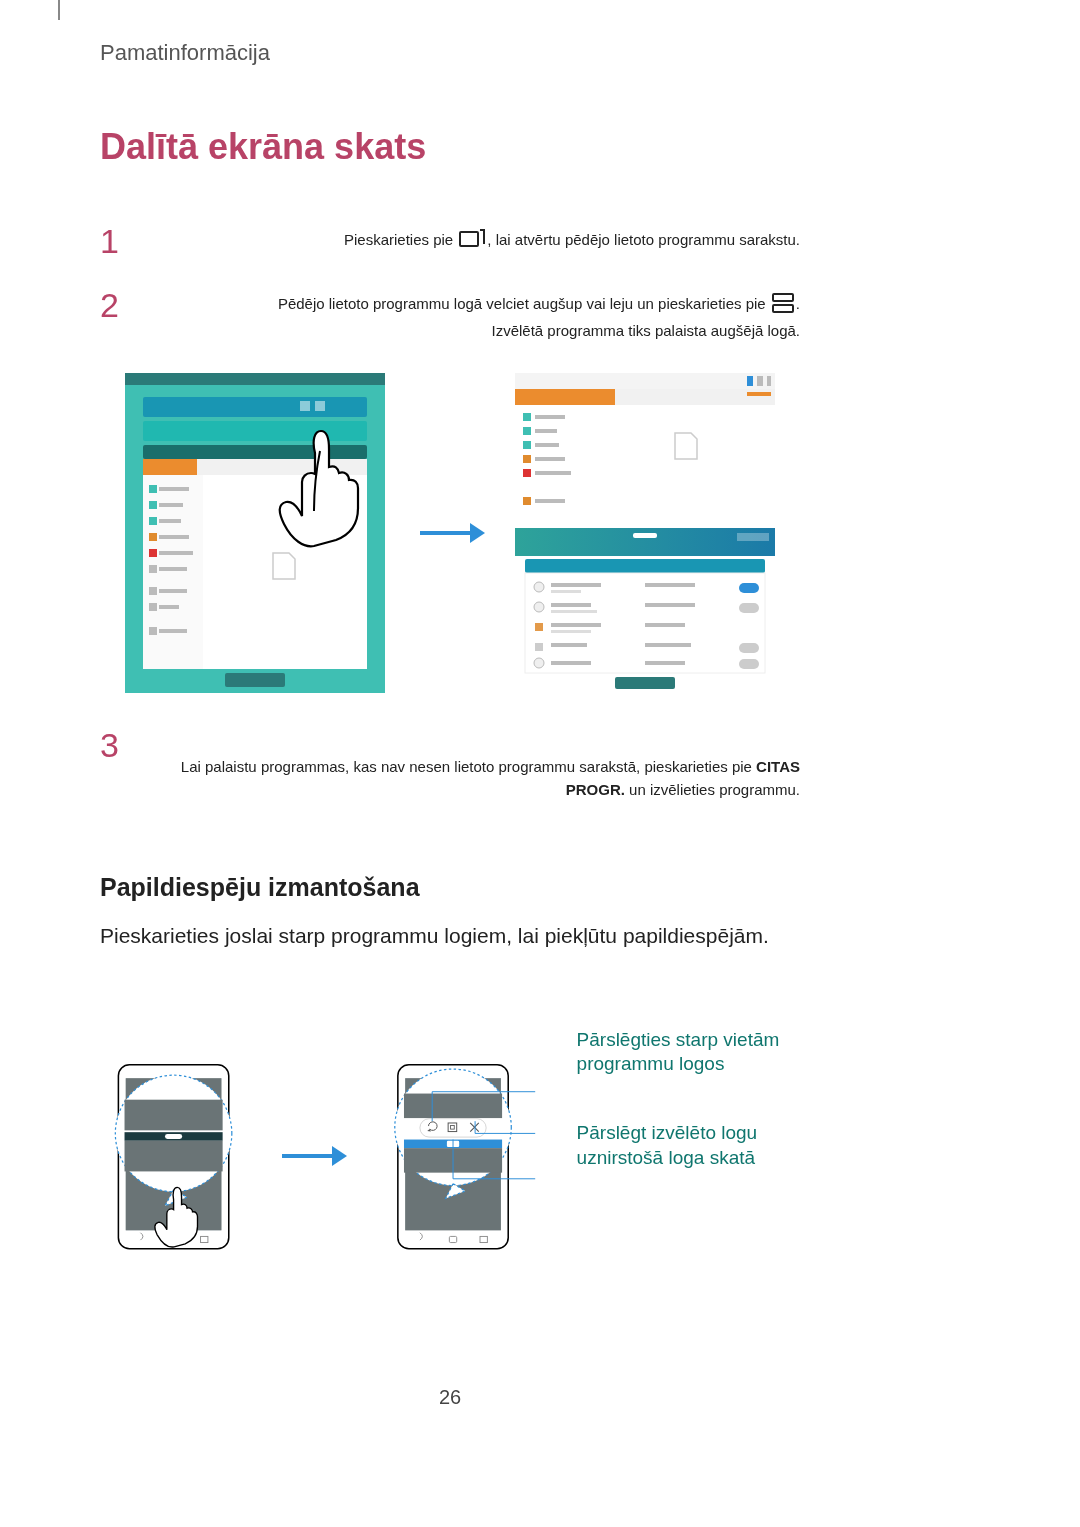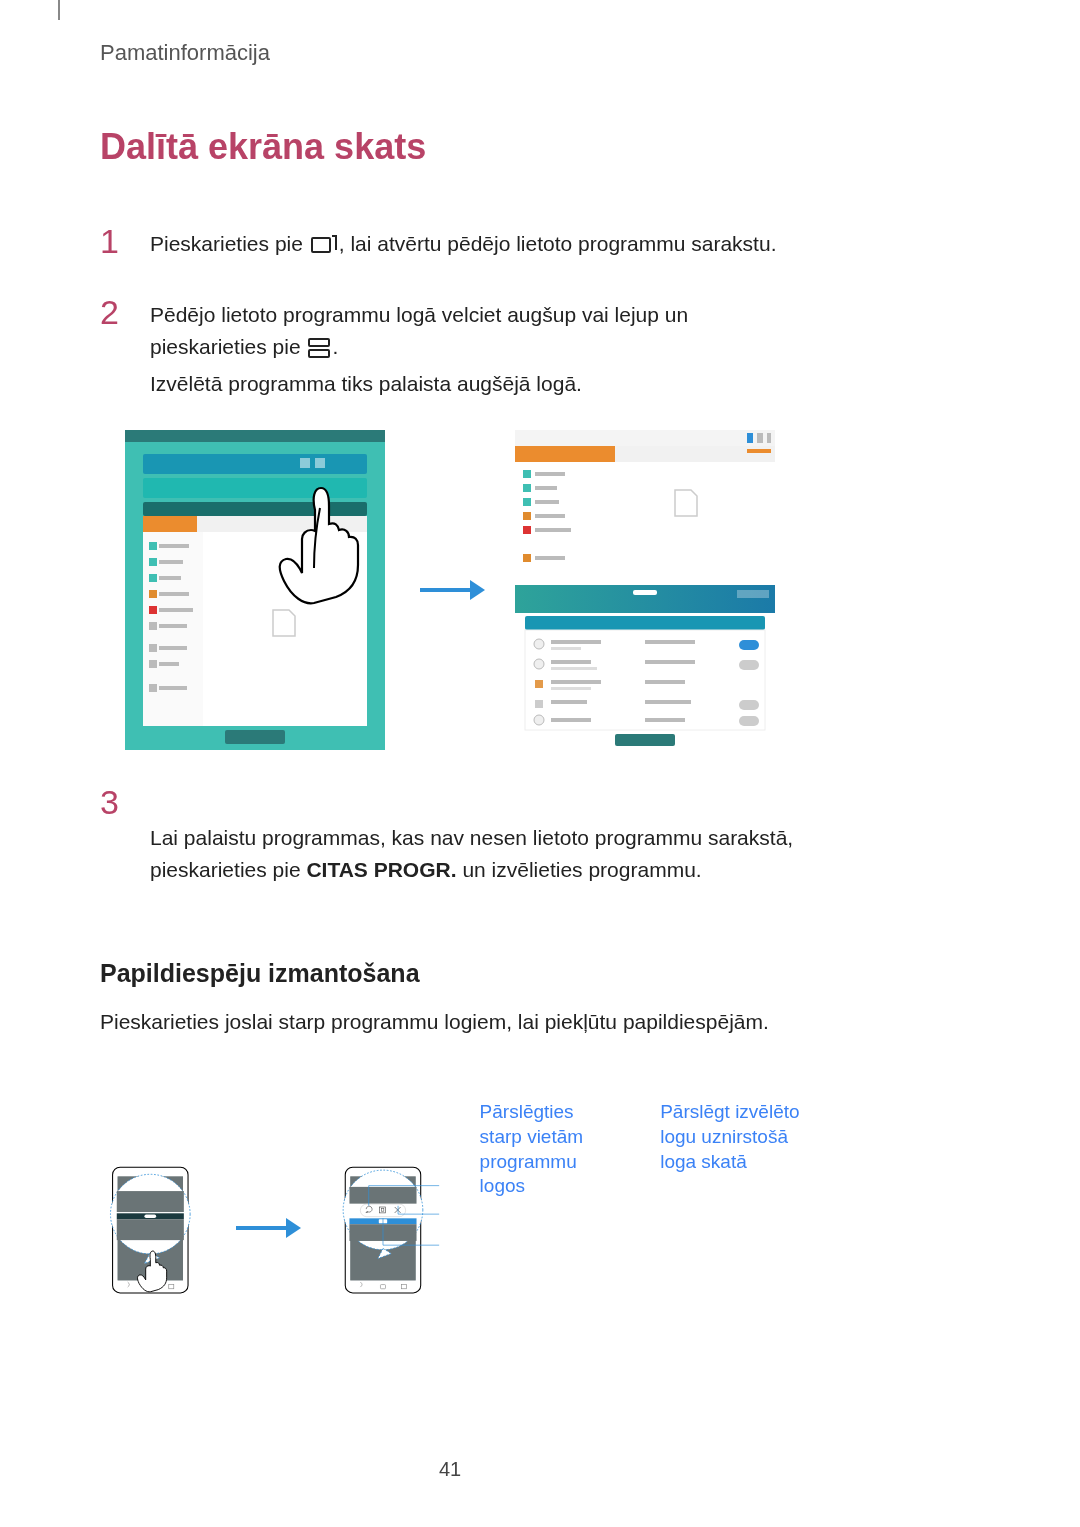--- a/index.html
+++ b/index.html
@@ -42,63 +42,64 @@
   }
   .step-num {
     font-size: 34px;
     color: #b84367;
     font-weight: normal;
     width: 50px;
     flex-shrink: 0;
     line-height: 1;
   }
   .step-body {
-    font-size: 21px;
+    font-size: 15px;
     line-height: 1.55;
     padding-top: 4px;
     flex: 1;
+    text-align: right;
   }
   .inline-icon {
     display: inline-block;
     vertical-align: -4px;
     margin: 0 2px;
   }
   .sub-heading {
     font-size: 25px;
     font-weight: bold;
     color: #222;
     margin-top: 72px;
     margin-bottom: 18px;
   }
   .body-text {
     font-size: 21px;
     line-height: 1.55;
-    margin-bottom: 30px;
+    margin-bottom: 43px;
   }
   .figure-row {
     display: flex;
     align-items: center;
     justify-content: center;
     gap: 30px;
     margin: 25px 0 35px 0;
   }
   .arrow-svg { flex-shrink: 0; }
   .page-num {
     text-align: center;
     font-size: 20px;
     color: #444;
     margin-top: 60px;
   }
   .callouts {
     display: flex;
-    flex-direction: row;
+    flex-direction: column;
     gap: 44px;
     font-size: 19px;
     line-height: 1.3;
-    color: #3b82f6;
+    color: #0f766e;
     margin-left: 10px;
   }
   .fig2-wrap {
     display: flex;
     align-items: flex-start;
     justify-content: center;
     gap: 30px;
     margin-top: 20px;
   }
 </style>
@@ -118,21 +119,21 @@
       <span>Pieskarieties pie </span><span class="inline-icon"><svg width="26" height="20" viewBox="0 0 26 20">
             <rect x="1" y="3" width="18" height="14" rx="1" fill="none" stroke="#222" stroke-width="2"></rect>
             <path d="M21 1 h4 v14" fill="none" stroke="#222" stroke-width="2"></path>
           </svg></span><span>, lai atvērtu pēdējo lietoto programmu sarakstu.</span>
     </div>
   </div>
 
   <div class="step">
     <div class="step-num">2</div>
     <div class="step-body">
-      <span>Pēdējo lietoto programmu logā velciet augšup vai lejup un pieskarieties pie </span><span class="inline-icon"><svg width="22" height="20" viewBox="0 0 22 20">
+      <span>Pēdējo lietoto programmu logā velciet augšup vai leju un pieskarieties pie </span><span class="inline-icon"><svg width="22" height="20" viewBox="0 0 22 20">
             <rect x="1" y="1" width="20" height="7" rx="1" fill="none" stroke="#222" stroke-width="2"></rect>
             <rect x="1" y="12" width="20" height="7" rx="1" fill="none" stroke="#222" stroke-width="2"></rect>
           </svg></span><span>.</span>
       <br>
       <span>Izvēlētā programma tiks palaista augšējā logā.</span>
     </div>
   </div>
 
   <div class="figure-row">
 
@@ -341,14 +342,14 @@
       <path d="M160 100 v20 h98" fill="none" stroke="#2e8fd8" stroke-width="1.6"></path>
       <path d="M124 130 v64 h134" fill="none" stroke="#2e8fd8" stroke-width="1.6"></path>
     </svg>
 
     <div class="callouts" style="margin-top:32px">
       <div>Pārslēgties starp vietām programmu logos</div>
       <div>Pārslēgt izvēlēto logu uznirstošā loga skatā</div>
     </div>
   </div>
 
-  <div class="page-num">41</div>
+  <div class="page-num">26</div>
 </div>
 
 </body></html>

